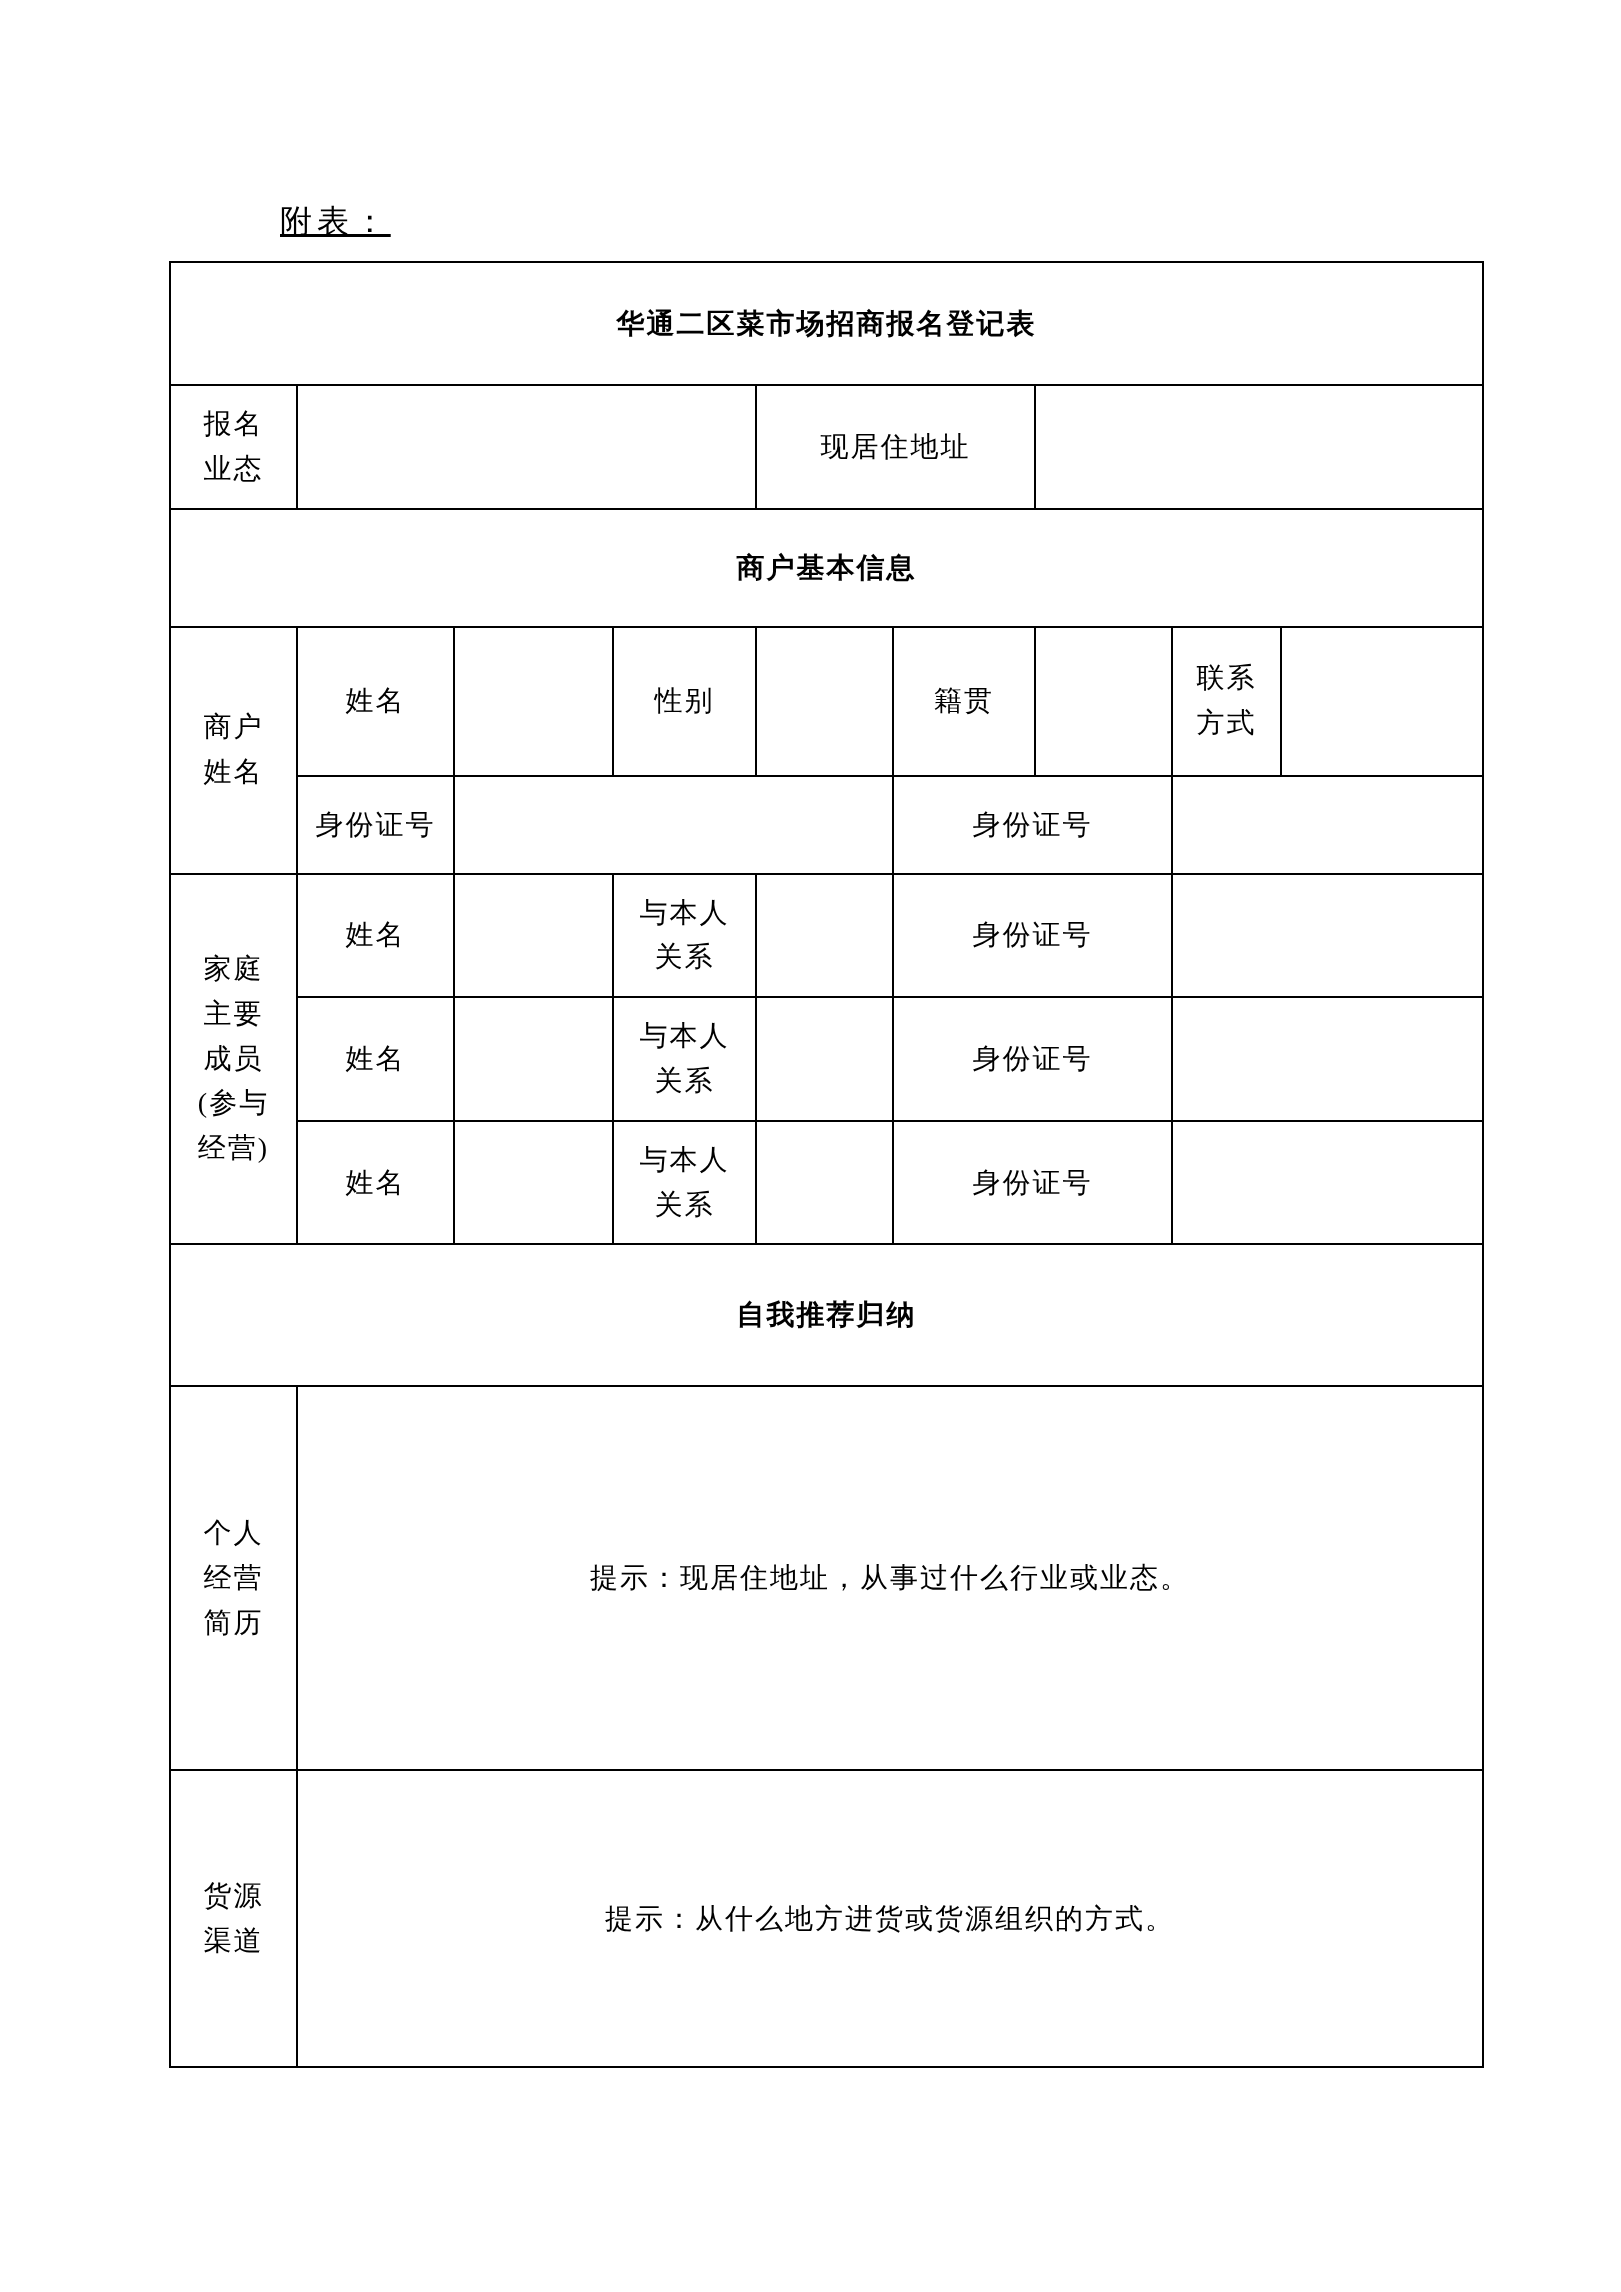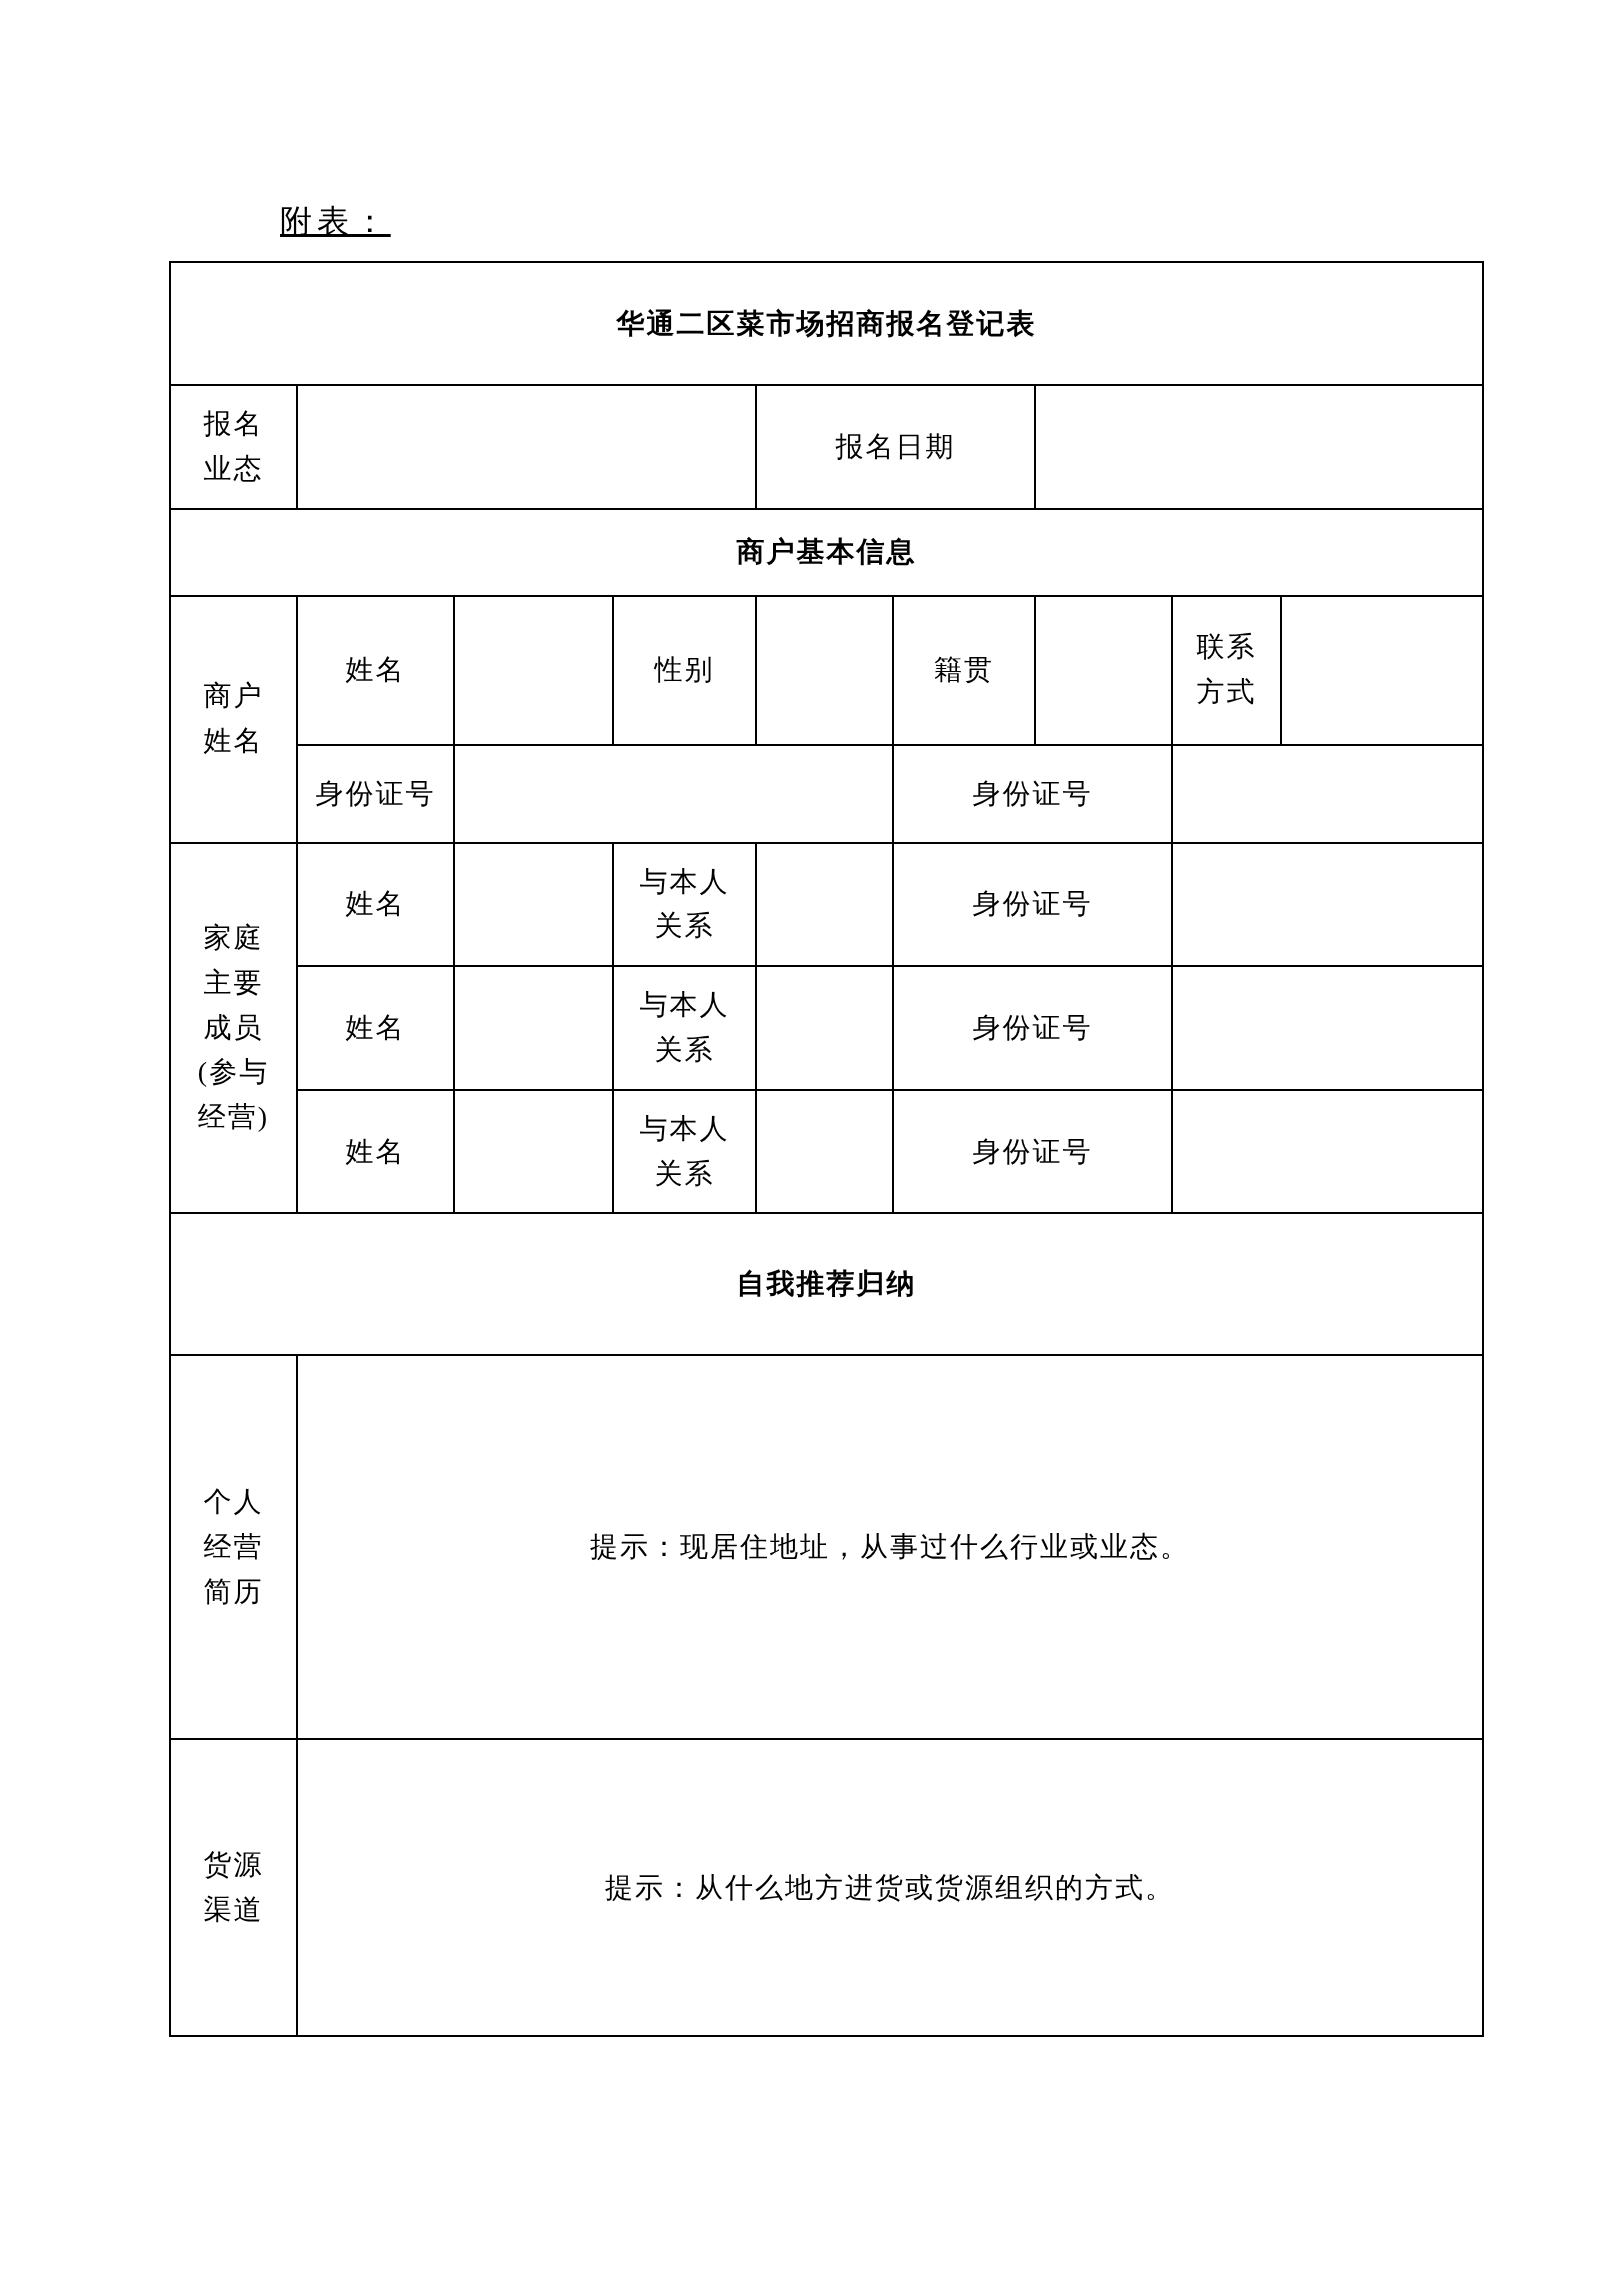--- a/index.html
+++ b/index.html
@@ -53,21 +53,21 @@
     font-weight: bold;
     letter-spacing: 2.9px;
   }
   td.hint-cell {
     text-align: left;
     vertical-align: top;
     padding: 11.8px 9.8px 0 15.7px;
   }
   .r-title  { height: 123px; }
   .r-reg    { height: 102px; }
-  .r-hdr    { height: 87px; }
+  .r-hdr    { height: 118px; }
   .r-name   { height: 149px; }
   .r-id     { height: 98px; }
   .r-fam    { height: 101px; }
   .r-selfrec{ height: 142px; }
   .r-resume { height: 384px; }
   .r-supply { height: 297px; }
 </style>
 </head>
 <body>
 
@@ -88,21 +88,21 @@
 
   <tbody>
       <tr class="r-title">
     <td colspan="9" class="title-cell">华通二区菜市场招商报名登记表</td>
   </tr>
 
   <tr class="r-reg">
     <td class="ml">报名
 业态</td>
     <td colspan="3"></td>
-    <td colspan="2">报名日期</td>
+    <td colspan="2">现居住地址</td>
     <td colspan="3"></td>
   </tr>
 
   <tr class="r-hdr">
     <td colspan="9" class="hdr-cell">商户基本信息</td>
   </tr>
 
   <tr class="r-name">
     <td rowspan="2" class="ml">商户
 姓名</td>

